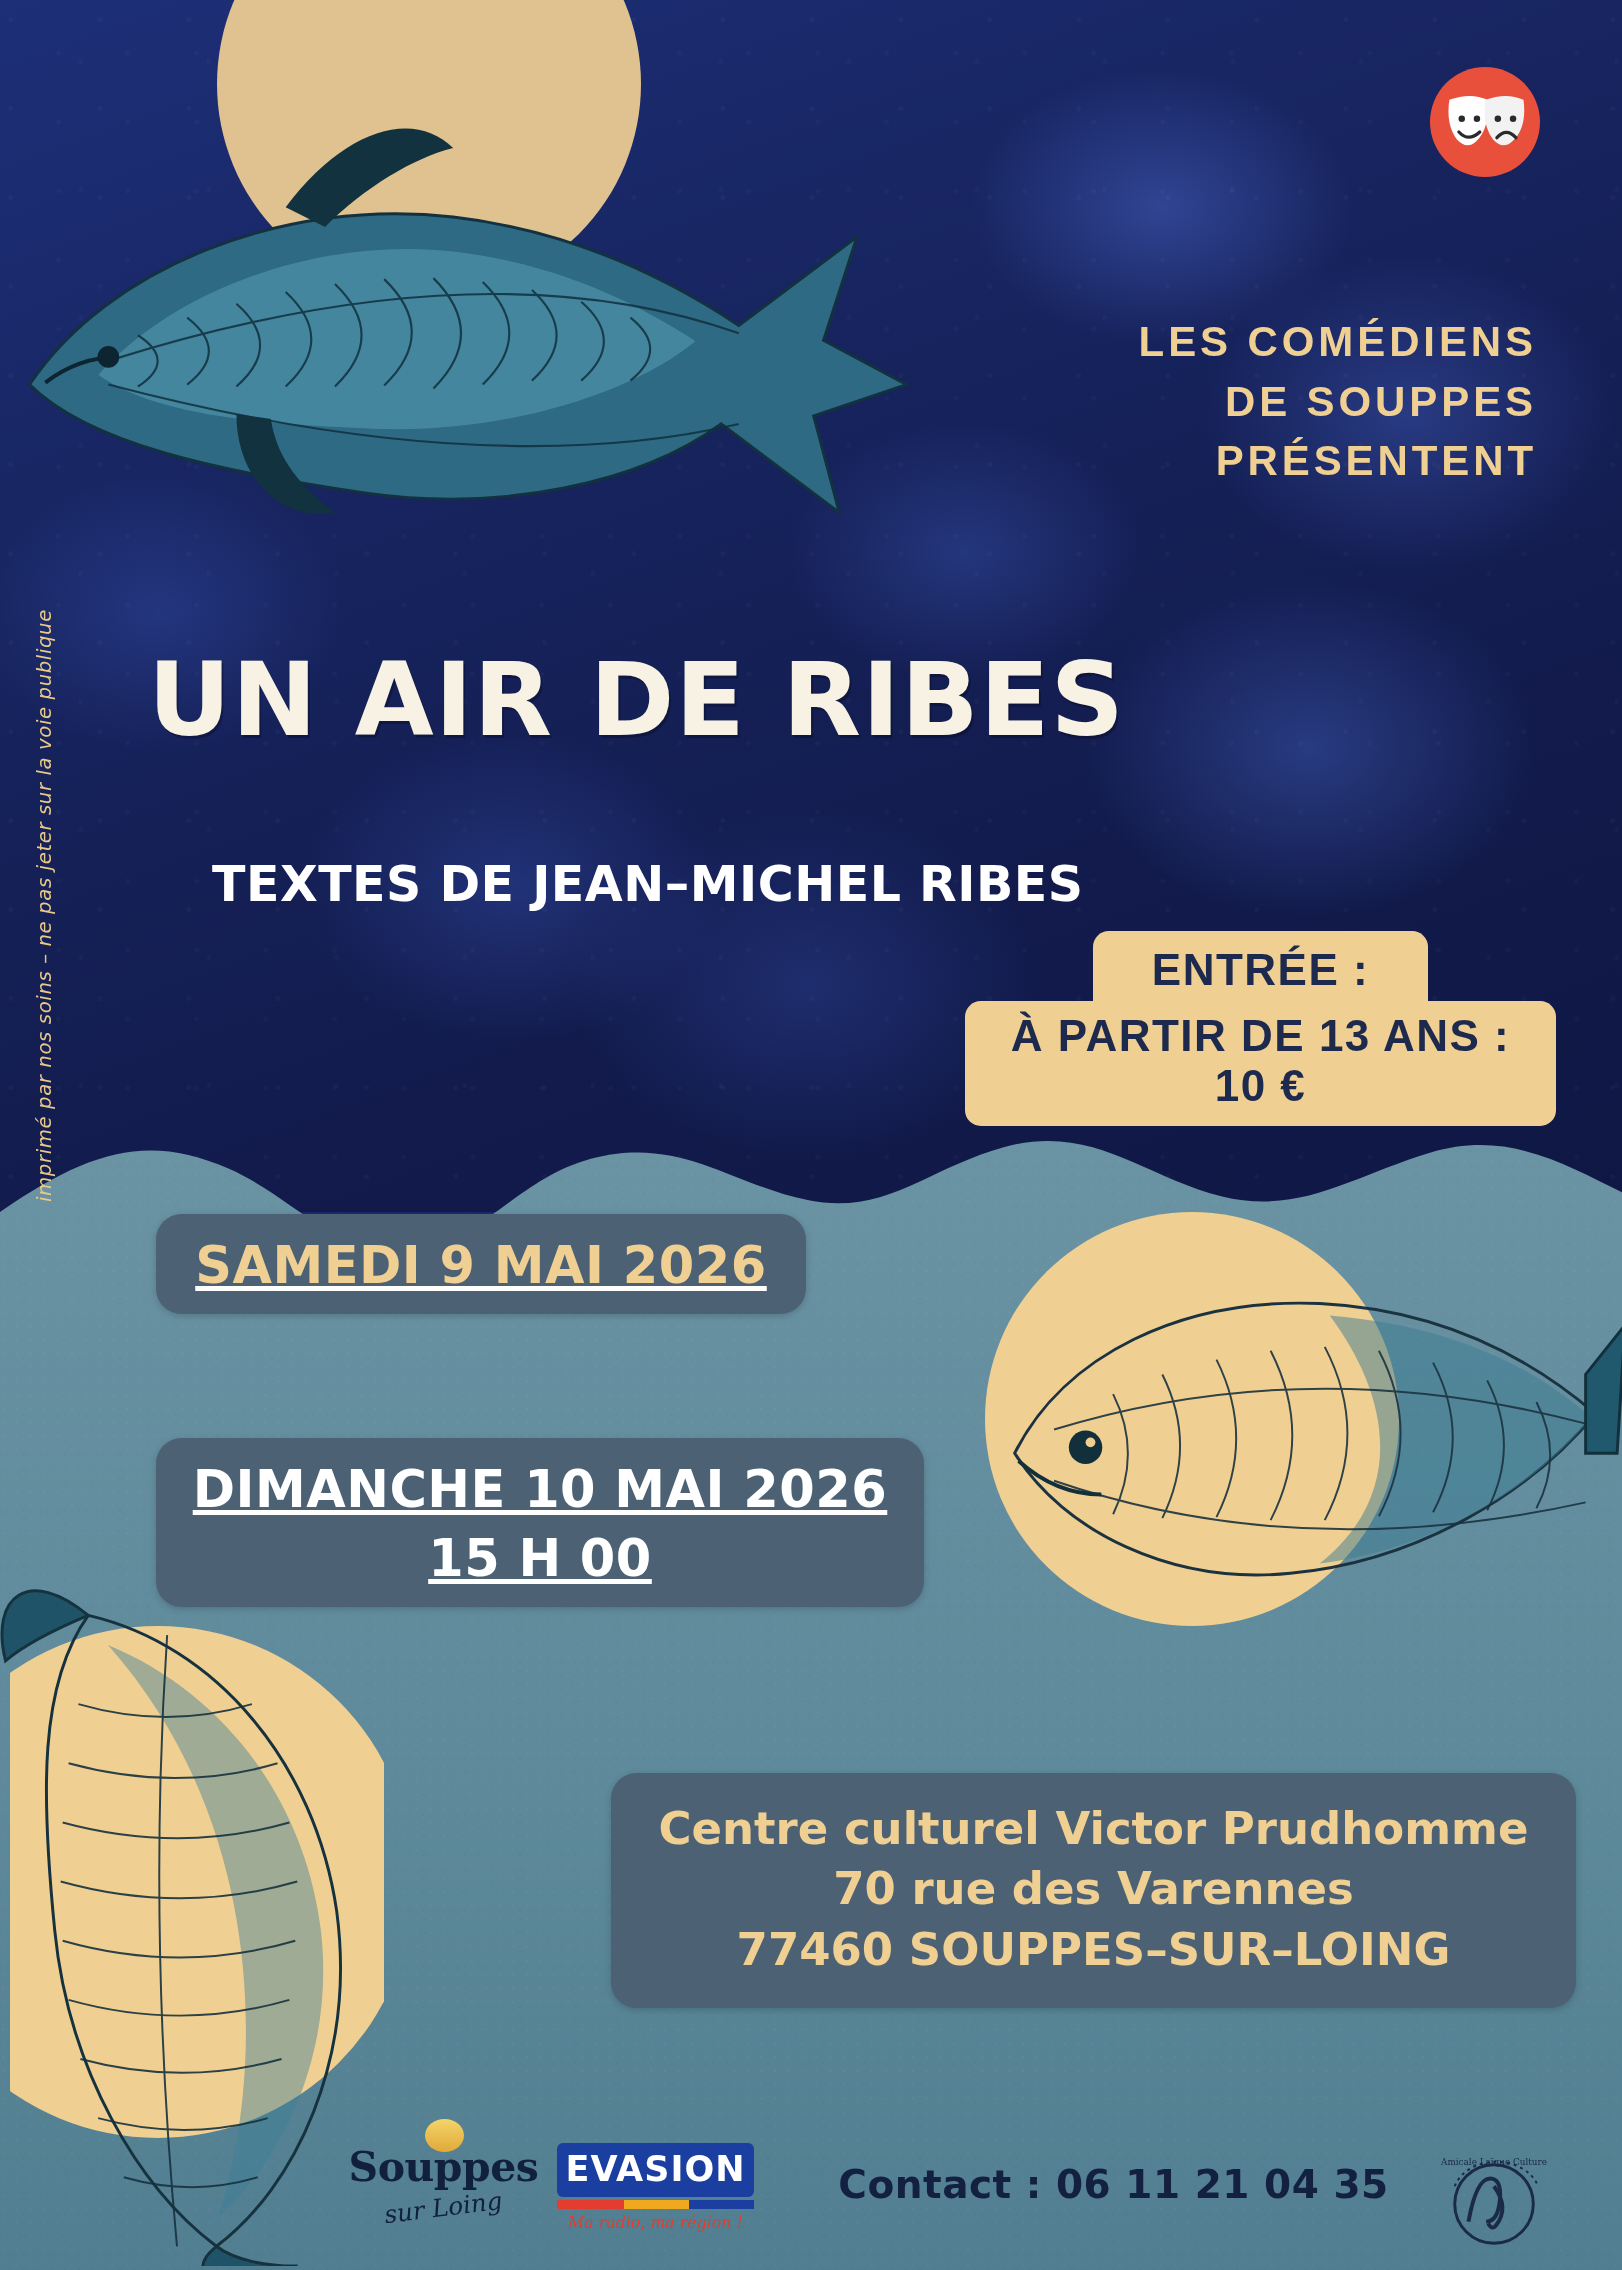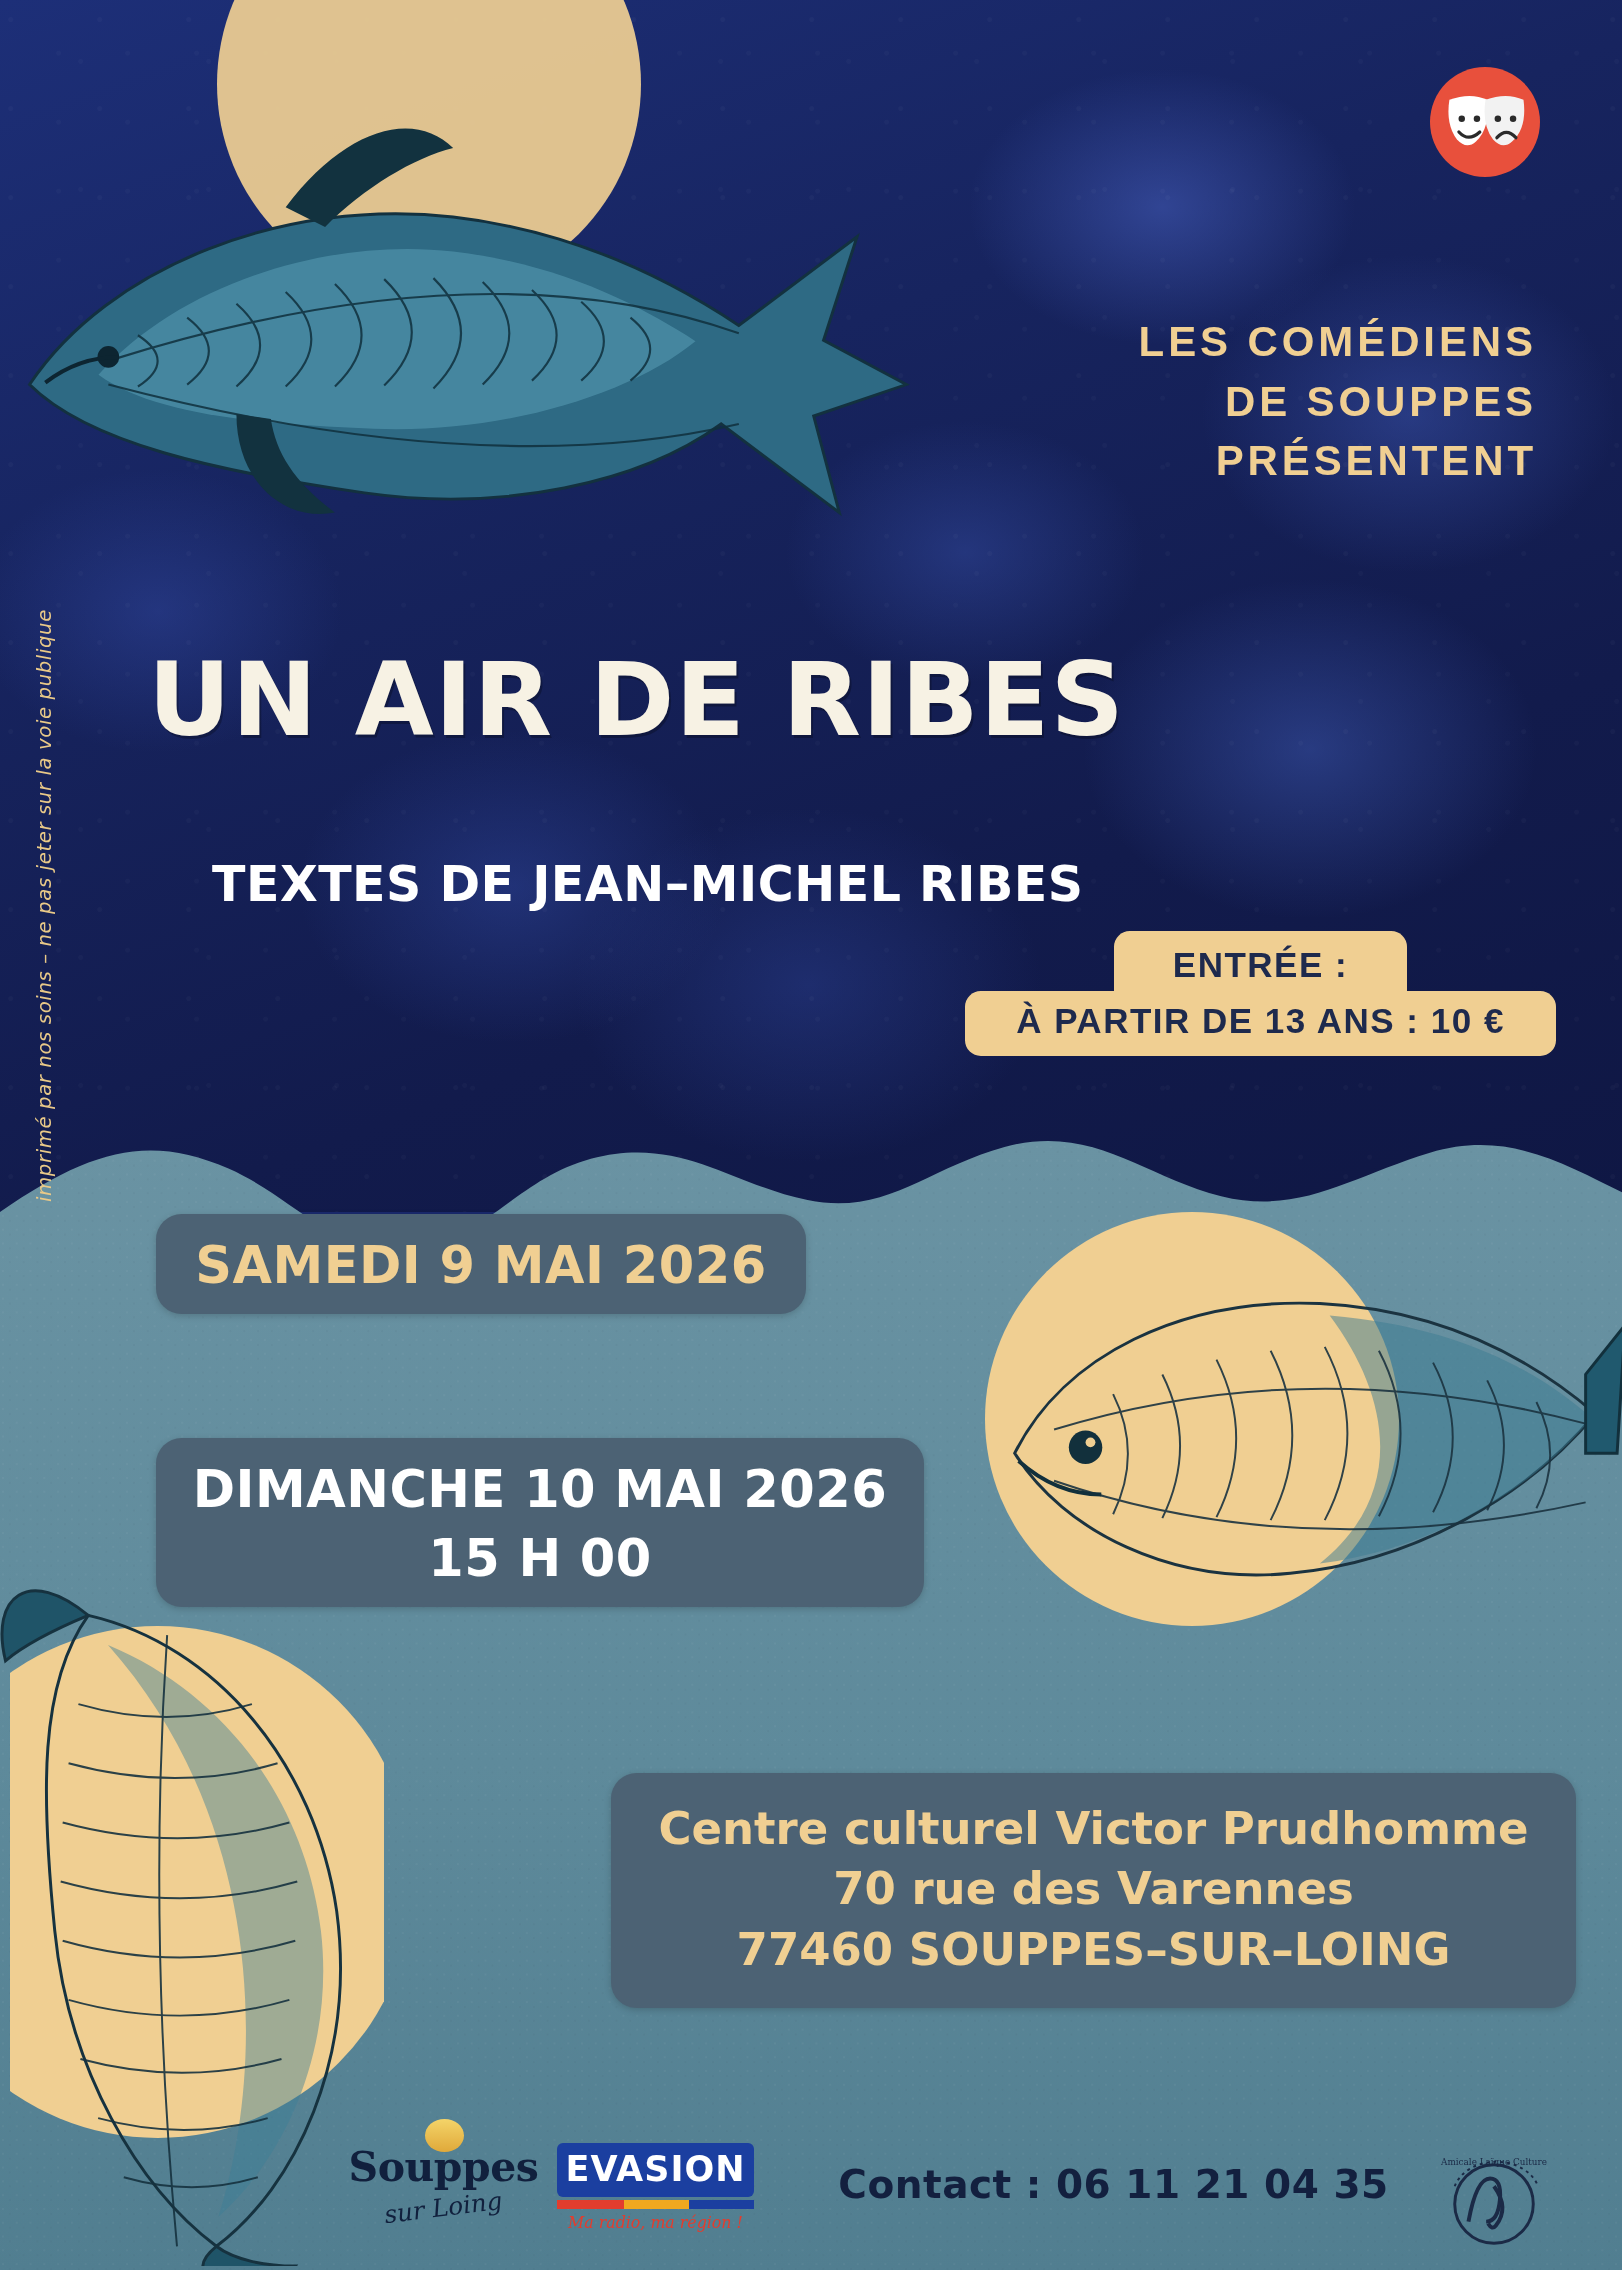--- a/index.html
+++ b/index.html
@@ -130,21 +130,21 @@
 
   
   .price-box {
     position: absolute;
     left: 965px;
     top: 931px;
     width: 591px;
     text-align: center;
     color: #1e2a4d;
     font-weight: bold;
-    font-size: 35px;
+    font-size: 44px;
     letter-spacing: 1.5px;
   }
   .price-box .line1 {
     display: inline-block;
     background: #f0cf92;
     padding: 13.8px 59px 9.9px 59px;
     border-radius: 15.8px 15.8px 0 0;
   }
   .price-box .line2 {
     display: block;
@@ -157,20 +157,21 @@
   
   .date-plaque {
     position: absolute;
     background: #4c6274;
     border-radius: 25.6px;
     color: #ffffff;
     font-weight: bold;
     text-align: center;
     font-family: "DejaVu Sans", sans-serif;
     box-shadow: 0 2px 7.9px rgba(0,0,0,.18);
+    text-decoration: underline;
   }
   #date1 {
     left: 156px;
     top: 1214px;
     width: 650px;
     padding: 21.7px 0 19.7px 0;
   }
   #date1 .d-line1 { color: #f0cf92; font-size: 51px; letter-spacing: 0.5px; }
   #date1 .d-line2 { color: #f0cf92; font-size: 51px; letter-spacing: 0.5px; margin-top: 9.9px; }
   #date2 {

